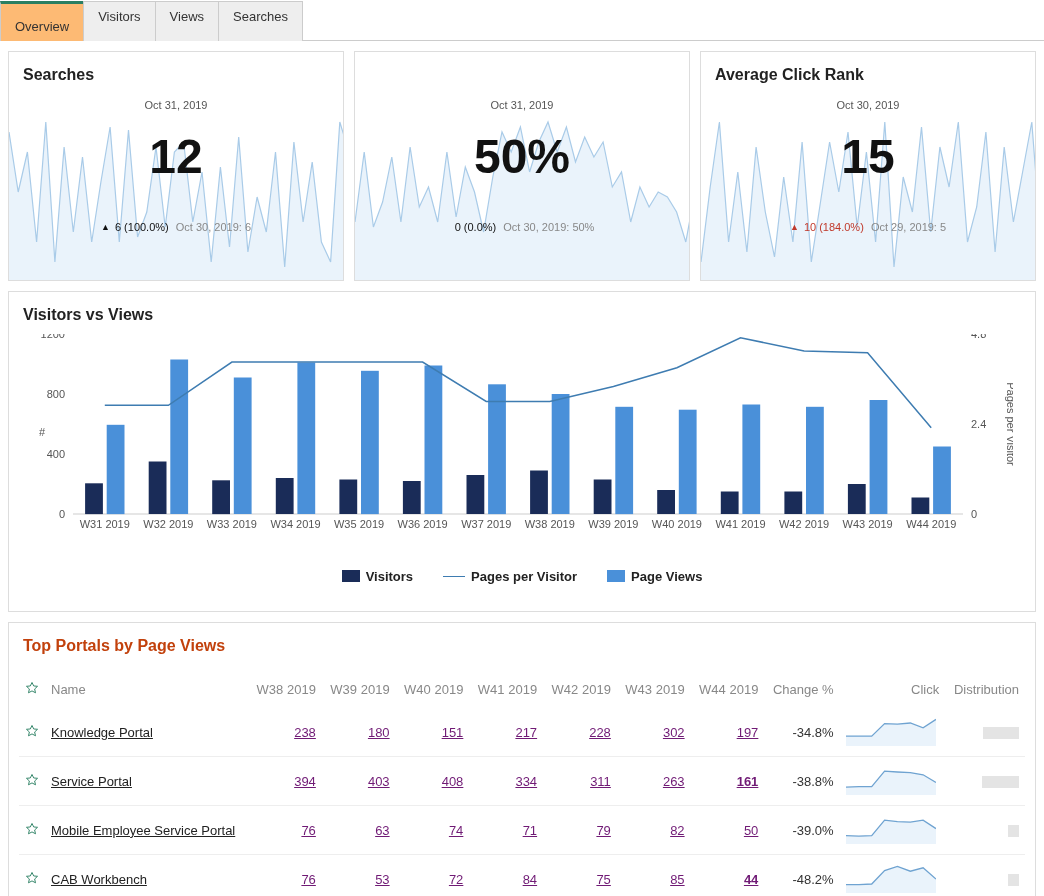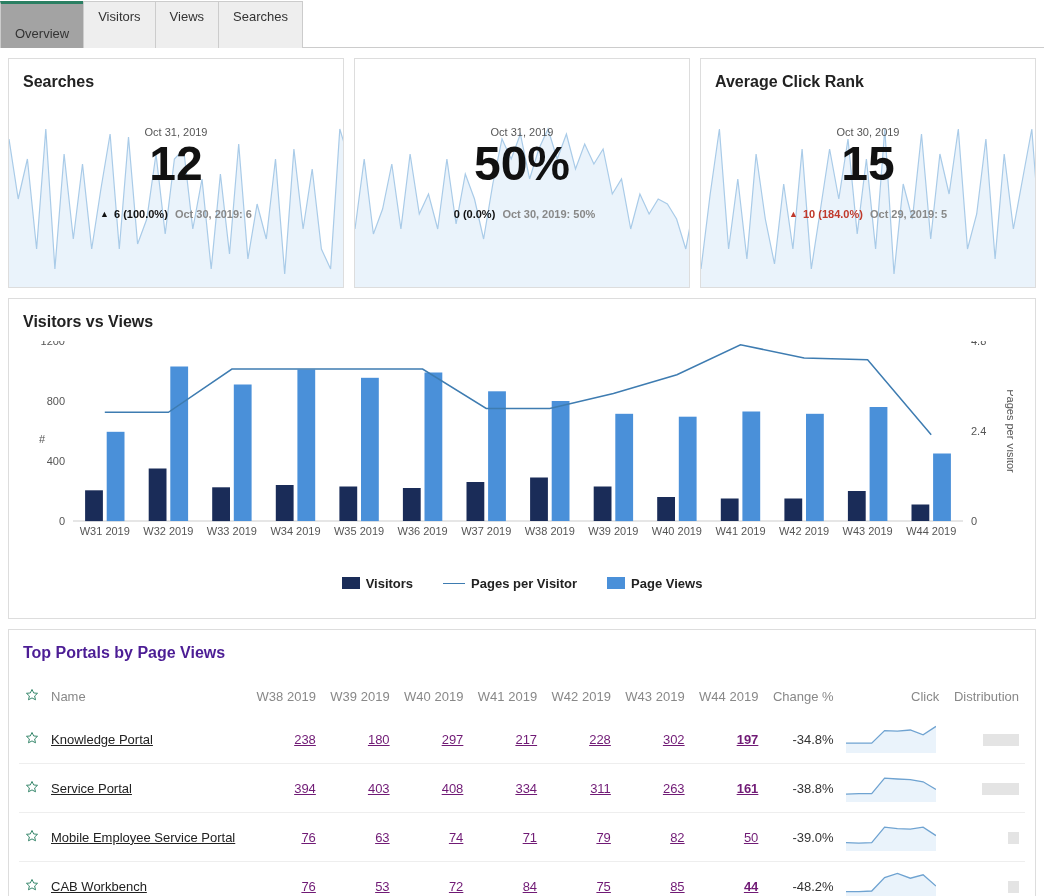--- a/index.html
+++ b/index.html
@@ -23,23 +23,23 @@
     border: 1px solid #ccc;
     border-bottom: none;
     margin-right: -1px;
     font-size: 13px;
     color: #333;
     cursor: pointer;
     position: relative;
     top: 1px;
   }
   .tab.active {
-    background: #a3a3a3;
+    background: #fdba74;
     border-top: 3px solid #2a7f62;
-    padding-top: 22px;
+    padding-top: 15px;
   }
 
   .grid3 {
     display: grid;
     grid-template-columns: repeat(3, 1fr);
     gap: 10px;
     padding: 10px 8px 0 8px;
   }
   .card {
     border: 1px solid #ddd;
@@ -59,24 +59,25 @@
     inset: 40px 0 0 0;
   }
   .card .center {
     position: absolute;
     inset: 0;
     display: flex;
     flex-direction: column;
     align-items: center;
     justify-content: center;
     text-align: center;
+    gap: 20px;
   }
   .center .date { font-size: 11px; color: #555; margin-bottom: 2px; }
   .center .big  { font-size: 48px; font-weight: 700; color: #111; line-height: 1; }
-  .center .sub  { font-size: 11px; color: #555; margin-top: 20px; font-weight: bold; }
+  .center .sub  { font-size: 11px; color: #555; margin-top: 20px; }
   .sub .tri { font-size: 9px; display:inline-block; vertical-align: 1px; margin-right:2px;}
   .sub .up   { color: #111; }
   .sub .upbad{ color: #c0392b; }
   .sub .ref  { color: #888; margin-left: 4px; }
 
   .panel {
     border: 1px solid #ddd;
     margin: 10px 8px 0 8px;
     padding: 14px 14px 27px 14px;
   }
@@ -94,21 +95,21 @@
     margin-top: 8px;
     font-size: 13px;
     color: #222;
     font-weight: 600;
   }
   .legend .swatch { display:inline-block; width:18px; height:12px; margin-right:6px; vertical-align:-1px;}
   .legend .line   { display:inline-block; width:22px; border-top:1.5px solid #3e7cb1; margin-right:6px; vertical-align:4px;}
 
   
   .tblpanel { border: 1px solid #ddd; margin: 10px 8px 0 8px; padding: 14px 10px 6px 10px; }
-  .tblpanel h3 { margin: 0 0 16px 4px; font-size: 16px; font-weight: 600; color:#4c1d95; }
+  .tblpanel h3 { margin: 0 0 16px 4px; font-size: 16px; font-weight: 600; color:#c2410c; }
   table { width: 100%; border-collapse: collapse; }
   th, td { text-align: right; padding: 10px 6px; font-size: 13px; }
   th { color: #888; font-weight: 400; }
   th.left, td.left { text-align: left; }
   td.left a { color: #222; text-decoration: underline; }
   td a { color: #701a75; text-decoration: underline; }
   tbody tr { border-top: 1px solid #eee; }
   tbody tr:first-child { border-top: none; }
   .star { width: 24px; text-align:center; }
   .staricon { color: #2a7f62; }
@@ -293,25 +294,25 @@
           </tr>
         </thead>
       <tbody id="tbody">
           <tr>
             <td class="star"><svg width="14" height="14" viewBox="0 0 24 24" class="staricon">
                 <path fill="none" stroke="#2a7f62" stroke-width="1.6" d="M12 2.5l2.9 6 6.6.6-5 4.6 1.5 6.5L12 17l-6 3.2 1.5-6.5-5-4.6 6.6-.6z"></path>
               </svg></td>
             <td class="left"><a href="#">Knowledge Portal</a></td>
             <td><a href="#">238</a></td>
             <td><a href="#">180</a></td>
-            <td><a href="#">297</a></td>
+            <td><a href="#">151</a></td>
             <td><a href="#">217</a></td>
             <td><a href="#">228</a></td>
             <td><a href="#">302</a></td>
-            <td><a href="#" style="font-weight:700">197</a></td>
+            <td><a href="#" style="font-weight:400">197</a></td>
             <td>-34.8%</td>
             <td class="trendcell">
               <svg width="90" height="28">
                 <path d="M 0 18.2 L 12.9 18.2 L 25.7 18.2 L 38.6 5.6 L 51.4 6.2 L 64.3 5.0 L 77.1 9.8 L 90.0 1.4 L 90 28 L 0 28 Z" fill="#eaf3fb"></path>
                 <path d="M 0 18.2 L 12.9 18.2 L 25.7 18.2 L 38.6 5.6 L 51.4 6.2 L 64.3 5.0 L 77.1 9.8 L 90.0 1.4" fill="none" stroke="#6fa3d1" stroke-width="1.3"></path>
               </svg>
             </td>
             <td><span class="distbar" style="width:36px"></span></td>
           </tr>
           <tr>

